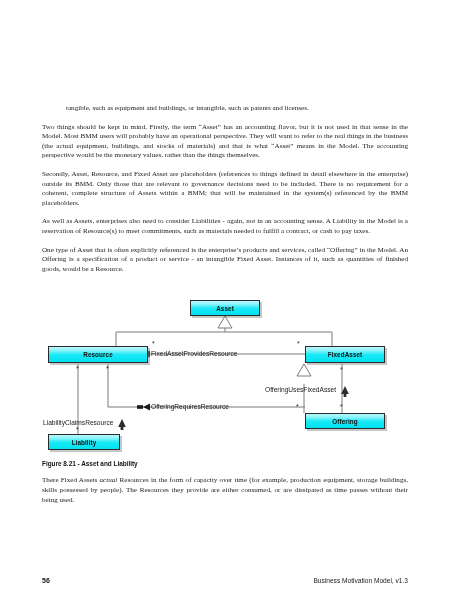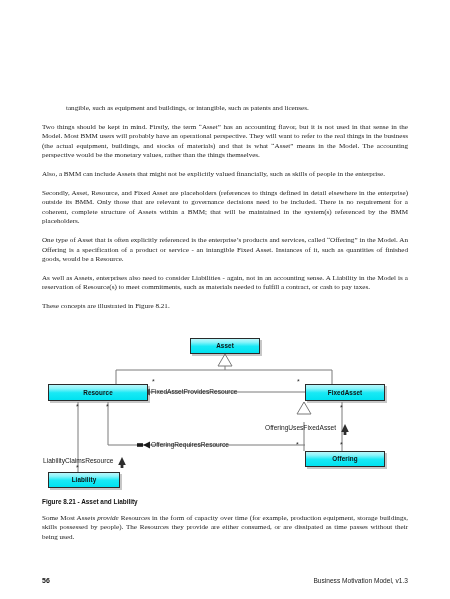--- a/index.html
+++ b/index.html
@@ -147,29 +147,27 @@
 
 <div class="page">
 
   <div class="content">
 
     <p class="body-text indent-1">tangible, such as equipment and buildings, or intangible, such as patents and licenses.</p>
 
 
     <p class="body-text">Two things should be kept in mind. Firstly, the term “Asset” has an accounting flavor, but it is not used in that sense in the Model. Most BMM users will probably have an operational perspective. They will want to refer to the real things in the business (the actual equipment, buildings, and stocks of materials) and that is what “Asset” means in the Model. The accounting perspective would be the monetary values, rather than the things themselves.</p>
 
-    <p class="body-text">Also, a BMM can include Assets that might not be explicitly valued financially, such as skills of people in the enterprise.</p>
 
     <p class="body-text"><span>Secondly, Asset, Resource, and Fixed Asset are placeholders (references to things defined in detail </span><span class="bold">elsewhere in the enterprise</span><span>) outside its BMM. Only those that are relevant to governance decisions need to be included. There is no requirement for a coherent, complete structure of Assets within a BMM; that will be maintained in the system(s) referenced by the BMM placeholders.</span></p>
 
+    <p class="body-text">As well as Assets, enterprises also need to consider Liabilities - again, not in an accounting sense. A Liability in the Model is a reservation of Resource(s) to meet commitments, such as materials needed to fulfill a contract, or cash to pay taxes.</p>
+
     <p class="body-text">One type of Asset that is often explicitly referenced is the enterprise’s products and services, called “Offering” in the Model. An Offering is a specification of a product or service - an intangible Fixed Asset. Instances of it, such as quantities of finished goods, would be a Resource.</p>
 
-    <p class="body-text">As well as Assets, enterprises also need to consider Liabilities - again, not in an accounting sense. A Liability in the Model is a reservation of Resource(s) to meet commitments, such as materials needed to fulfill a contract, or cash to pay taxes.</p>
-
-    <p class="body-text">These concepts are illustrated in Figure 8.21.</p>
 
     <div class="figure-wrap">
 
       <svg class="uml" viewBox="0 0 366 160">
         <g stroke="#7a7a7a" stroke-width="1" fill="none">
 
           <line x1="183" y1="22" x2="183" y2="38"></line>
           <line x1="74" y1="38" x2="290" y2="38"></line>
           <line x1="74" y1="38" x2="74" y2="52"></line>
           <line x1="290" y1="38" x2="290" y2="52"></line>
@@ -235,21 +233,21 @@
       <div class="mult" style="left:64px;  top:72px;">*</div>
       <div class="mult" style="left:298px; top:73px;">*</div>
       <div class="mult" style="left:298px; top:110px;">*</div>
       <div class="mult" style="left:254px; top:110px;">*</div>
       <div class="mult" style="left:34px;  top:133px;">*</div>
 
     </div>
 
     <div class="fig-caption">Figure 8.21 - Asset and Liability</div>
 
-    <p class="body-text"><span>Some Most Assets </span><span class="ital">provide</span><span> Resources in the form of capacity over time (for example, production equipment, storage buildings, skills possessed by people). The Resources they provide are either consumed, or are dissipated as time passes without their being used.</span></p>
+    <p class="body-text"><span>There Fixed Assets </span><span class="ital">actual</span><span> Resources in the form of capacity over time (for example, production equipment, storage buildings, skills possessed by people). The Resources they provide are either consumed, or are dissipated as time passes without their being used.</span></p>
 
   </div>
 
   <div class="footer">
     <span class="page-num">56</span>
     <span class="doc-title">Business Motivation Model, v1.3</span>
   </div>
 
 </div>
 

